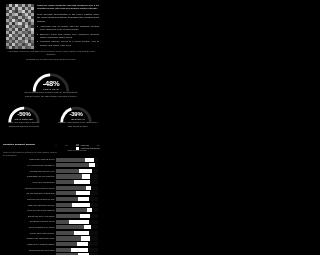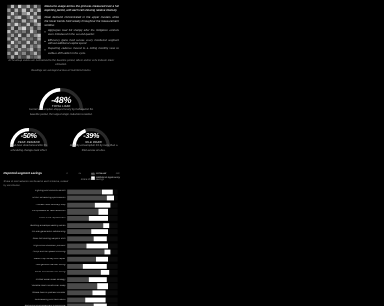--- a/index.html
+++ b/index.html
@@ -3,21 +3,21 @@
 <meta charset="utf-8">
 <style>
   * { box-sizing: border-box; margin: 0; padding: 0; }
   html, body {
     width: 102px; height: 255px;
     background: #000000;
     font-family: "Liberation Sans", sans-serif;
     color: #d8d8d8;
     overflow: hidden;
   }
-  .page { position: relative; width: 102px; height: 226px; background:#000;font-style:italic; }
+  .page { position: relative; width: 102px; height: 226px; background:#000; }
 
   
   .sec-top { position:absolute; left:0; top:0; width:102px; height:56px; }
   .heatmap {
     position:absolute; left:6px; top:4px;
     width:28px; height:45px;
     display:grid;
     grid-template-columns: repeat(9, 1fr);
     grid-template-rows: repeat(15, 1fr);
     gap:0px;

